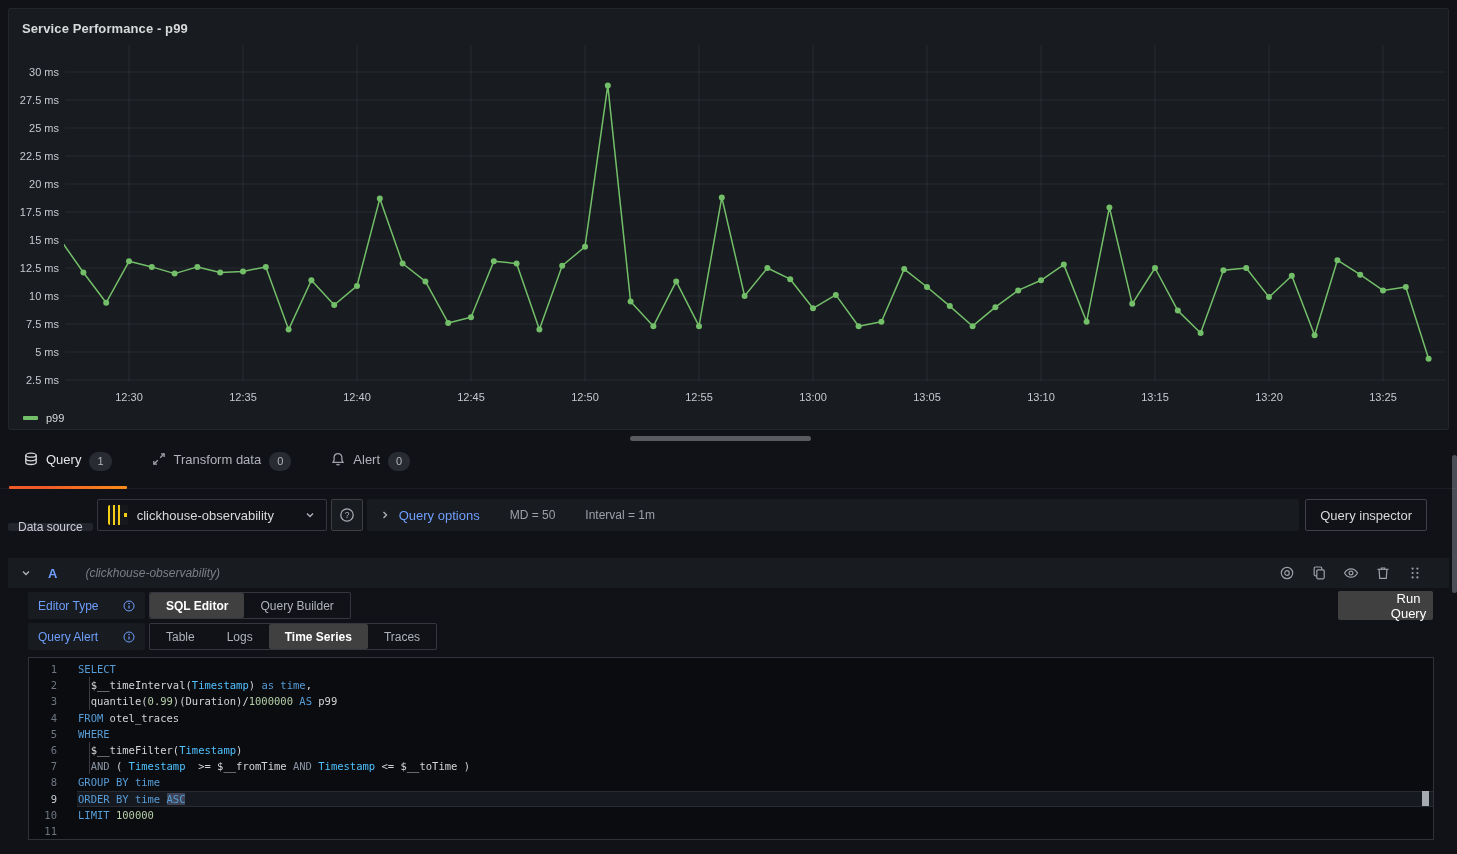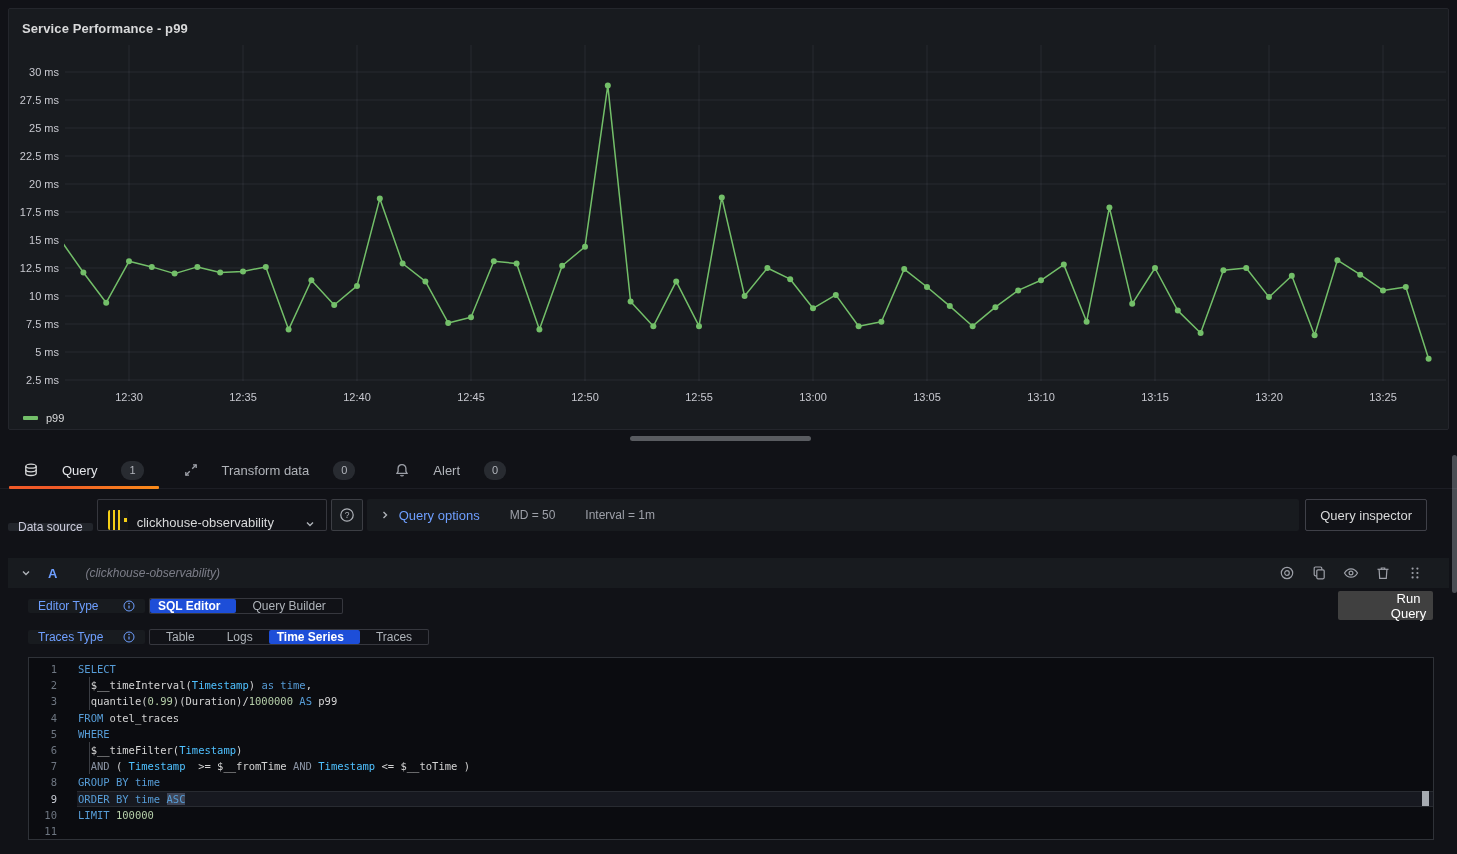--- a/index.html
+++ b/index.html
@@ -18,35 +18,35 @@
   .legend .swatch{width:15px;height:4px;border-radius:1px;}
 
   
   .hscroll{position:absolute;left:630px;top:436px;width:181px;height:5px;border-radius:3px;background:#595b60;}
   .vscroll{position:absolute;right:0;top:455px;width:5px;height:138px;border-radius:3px;background:#4b4e54;}
 
   
   .tabbar{position:absolute;left:0;top:452px;width:1457px;height:37px;
     border-bottom:1px solid rgba(204,204,220,.07);}
   .tabs{position:absolute;left:8px;top:0;height:37px;display:flex;}
-  .tab{position:relative;display:flex;align-items:center;gap:24px;padding:0 16px;margin-right:8px;
+  .tab{position:relative;display:flex;align-items:flex-start;gap:8px;padding:0 16px;margin-right:8px;
     height:36px;background:none;border:none;font-size:13px;color:#b0b3b9;cursor:pointer;font-family:inherit;}
   .tab .ticon{display:flex;color:#9da0a8;}
   .tab.active{color:#e4e5e9;}
   .tab.active .ticon{color:#d8d9da;}
   .tab.active::after{content:'';position:absolute;left:1px;right:1px;bottom:-1px;height:3px;border-radius:1px;
     background:linear-gradient(90deg,#f05a28 30%,#fb8b1a 99%);}
   .badge{background:#282b31;color:#b2b5bc;font-size:11px;line-height:1;padding:4px 8px;border-radius:9px;}
 
   
   .toolbar{position:absolute;left:8px;top:499px;width:1441px;height:32px;
     display:flex;align-items:stretch;gap:4px;padding-right:22px;}
   .ds-label{display:flex;align-items:center;padding:0 10px;background:#22252b;border-radius:2px;
     font-size:12px;color:#ccccdc;margin-top:24px;}
-  .ds-picker{display:flex;align-items:flex-end;gap:9px;width:230px;padding:0 10px;background:#111217;
+  .ds-picker{display:flex;align-items:center;gap:9px;width:230px;padding:0 10px;background:#111217;
     border:1px solid rgba(204,204,220,.2);border-radius:2px;cursor:pointer;}
   .ds-name{font-size:13px;color:#d8d9da;flex:1;white-space:nowrap;}
   .chev{display:flex;color:#aeb2b8;}
   .ch-logo{position:relative;width:20px;height:20px;border-radius:2px;flex:none;background:#17181c;
     background-image:repeating-linear-gradient(90deg,#f4ce16 0 2.5px,#17181c 2.5px 5px);overflow:hidden;}
   .ch-logo::before{content:'';position:absolute;right:0;top:0;bottom:0;width:5px;background:#17181c;}
   .ch-logo::after{content:'';position:absolute;right:1px;top:8px;width:2.5px;height:4px;background:#f4ce16;}
   .help-btn{width:32px;display:flex;align-items:center;justify-content:center;background:#181b1f;
     border:1px solid rgba(204,204,220,.2);border-radius:2px;color:#aeb2b8;cursor:pointer;}
   .qo-bar{flex:1;display:flex;align-items:center;gap:8px;background:#181b1f;border-radius:2px;padding:0 12px;}
@@ -57,28 +57,28 @@
 
   
   .qheader{position:absolute;left:8px;top:558px;width:1441px;height:30px;background:#181b1f;
     display:flex;align-items:center;padding:0 26px 0 12px;cursor:pointer;}
   .qh-ref{color:#6e9fff;font-weight:700;font-size:13px;margin-left:16px;}
   .qh-ds{color:rgba(204,204,220,.55);font-style:italic;font-size:12px;margin-left:28px;}
   .qh-icons{margin-left:auto;display:flex;gap:16px;color:#9da0a8;align-items:center;}
   .qh-icons .icon-btn{display:flex;cursor:pointer;}
 
   
-  .ctl-row{position:absolute;left:28px;display:flex;gap:4px;height:27px;align-items:center;}
+  .ctl-row{position:absolute;left:28px;display:flex;gap:4px;height:27px;}
   .row1{top:592px}.row2{top:623px}
   .ctl-label{width:117px;display:flex;align-items:center;justify-content:space-between;padding:0 10px;
     background:#181b1f;border-radius:2px;font-size:12px;color:#6e9fff;}
   .seg{display:flex;border:1px solid rgba(204,204,220,.2);border-radius:2px;background:#111217;}
   .seg button{border:none;background:transparent;color:#aeb3b9;font-size:12px;padding:0 16px;
     cursor:pointer;font-family:inherit;border-radius:2px;}
-  .seg button.sel{background:#1d4ed8;color:#fff;font-weight:600;padding-left:8px;}
+  .seg button.sel{background:#404040;color:#fff;font-weight:600;}
   .run-btn{position:absolute;top:591px;right:24px;width:95px;height:29px;color:#fff;border:none;
     border-radius:2px;font-size:13px;font-weight:500;cursor:pointer;font-family:inherit;}
 
   
   .editor{position:absolute;left:28px;top:657px;width:1406px;height:183px;background:#0b0c10;
     border:1px solid #2f3238;font-family:"DejaVu Sans Mono","Liberation Mono",monospace;
     font-size:10.5px;padding-top:3px;overflow:hidden;}
   .line{position:relative;height:16.2px;line-height:16.2px;padding-left:49px;white-space:pre;color:#d4d4d4;}
   .lnum{position:absolute;left:0;top:0;width:28px;text-align:right;color:#6e7681;}
   .line.cur .lnum{color:#c6cad2;}
@@ -355,21 +355,21 @@
       </span>
     </div>
     <div class="seg" id="editor-type-group">
         <button class="sel">SQL Editor</button>
         <button class="">Query Builder</button>
       </div>
   </div>
 
   <div class="ctl-row row2">
     <div class="ctl-label">
-      <span>Traces Type</span>
+      <span>Query Alert</span>
       <span style="display:flex">
         <svg width="12" height="12" viewBox="0 0 12 12">
             <circle cx="6" cy="6" r="5" fill="none" stroke="currentColor"></circle>
             <path d="M6 5.4v3" stroke="currentColor" stroke-width="1.2"></path>
             <circle cx="6" cy="3.5" r=".8" fill="currentColor"></circle>
           </svg>
       </span>
     </div>
     <div class="seg" id="query-type-group">
         <button class="">Table</button>

